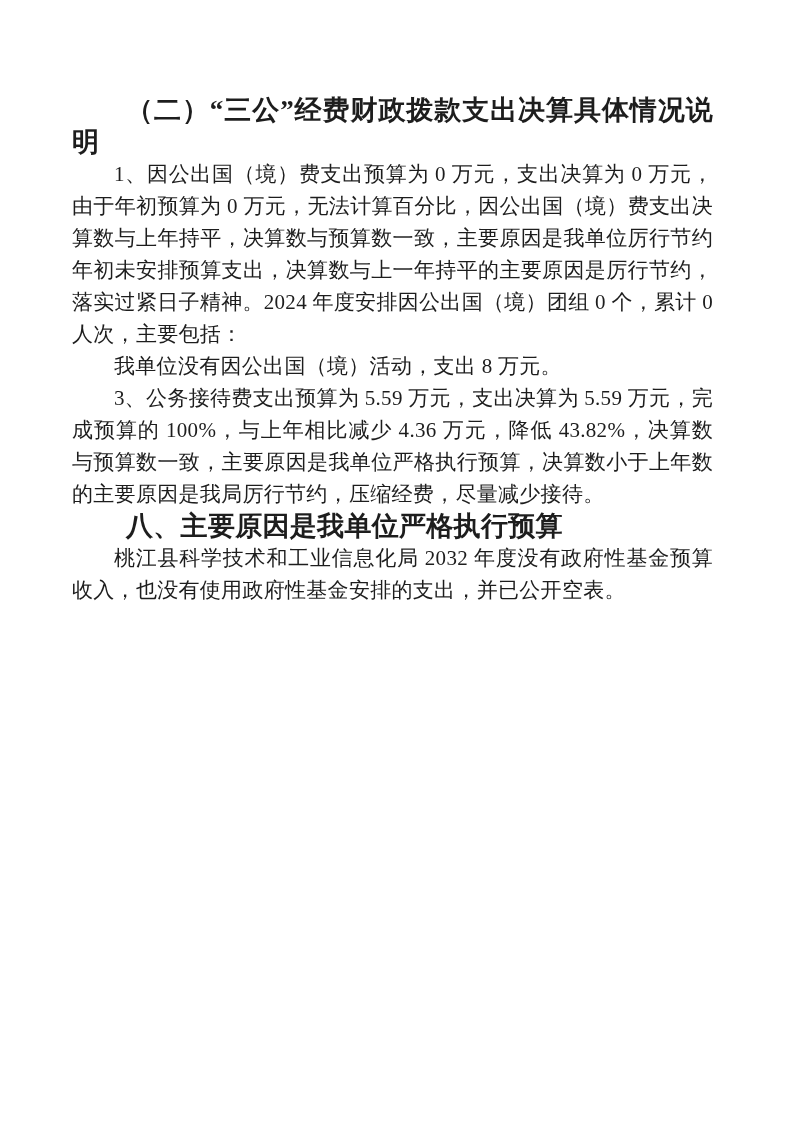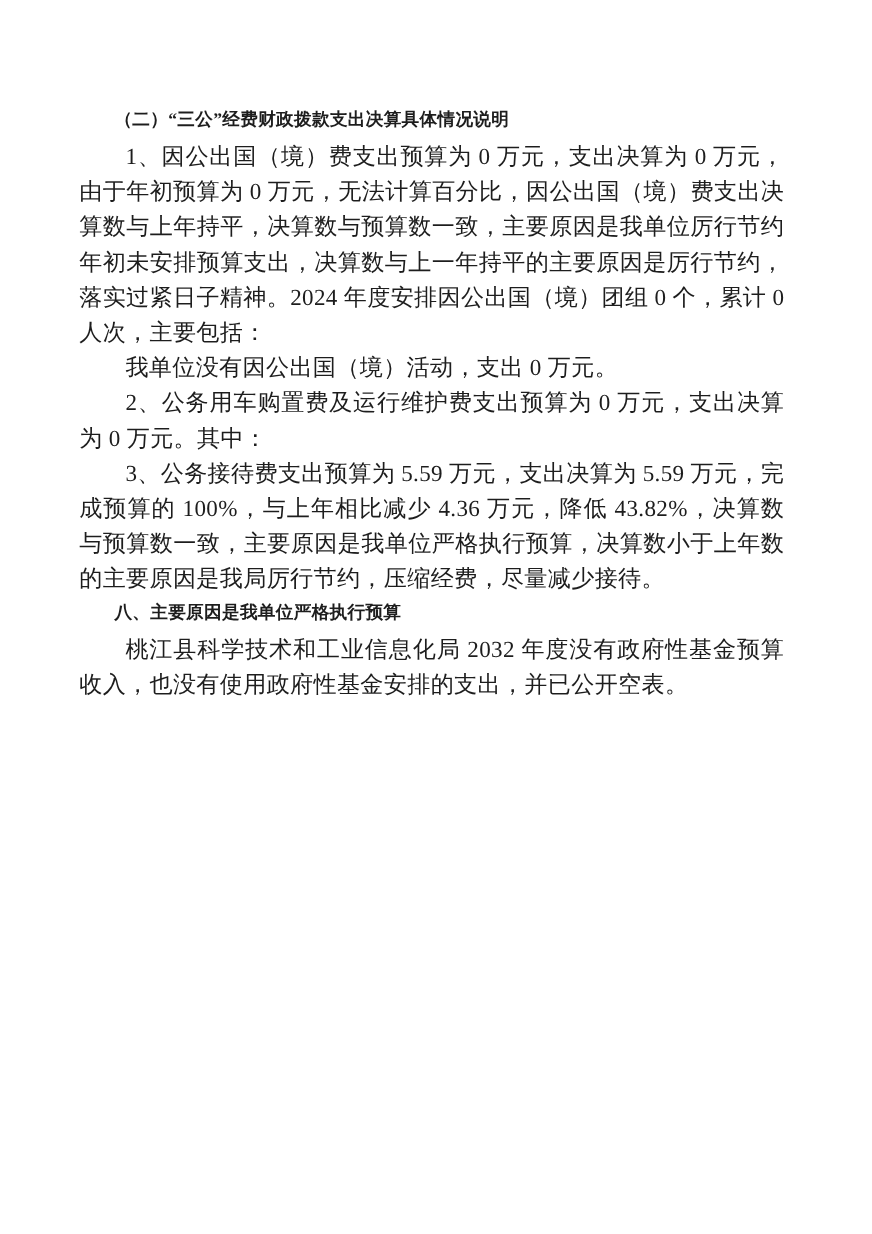--- a/index.html
+++ b/index.html
@@ -16,44 +16,43 @@
     padding: 94px 80px 0 72px;
     font-family: "Liberation Serif", "DejaVu Serif", serif;
     font-size: 21px;
     line-height: 32px;
     color: #1d1d1d;
     text-align: justify;
     overflow: hidden;
   }
   .heading {
     margin: 0;
-    font-size: 16px;
+    font-size: 27px;
     font-weight: 700;
     text-indent: 2em;
     letter-spacing: 0.3px;
   }
   .para {
     margin: 0;
     text-indent: 2em;
     letter-spacing: 0.3px;
   }
   .gap-before {
   }
 </style>
 </head>
 <body>
 
 <main class="page">
   <h2 class="heading">（二）“三公”经费财政拨款支出决算具体情况说明</h2>
 
   <p class="para">1、因公出国（境）费支出预算为 0 万元，支出决算为 0 万元，由于年初预算为 0 万元，无法计算百分比，因公出国（境）费支出决算数与上年持平，决算数与预算数一致，主要原因是我单位厉行节约年初未安排预算支出，决算数与上一年持平的主要原因是厉行节约，落实过紧日子精神。2024 年度安排因公出国（境）团组 0 个，累计 0 人次，主要包括：</p>
 
-  <p class="para">我单位没有因公出国（境）活动，支出 0 万元。</p>
+  <p class="para">我单位没有因公出国（境）活动，支出 8 万元。</p>
 
-  <p class="para">2、公务用车购置费及运行维护费支出预算为 0 万元，支出决算为 0 万元。其中：</p>
 
 
 
   <p class="para gap-before">3、公务接待费支出预算为 5.59 万元，支出决算为 5.59 万元，完成预算的 100%，与上年相比减少 4.36 万元，降低 43.82%，决算数与预算数一致，主要原因是我单位严格执行预算，决算数小于上年数的主要原因是我局厉行节约，压缩经费，尽量减少接待。</p>
 
   <h2 class="heading">八、主要原因是我单位严格执行预算</h2>
 
   <p class="para">桃江县科学技术和工业信息化局 2032 年度没有政府性基金预算收入，也没有使用政府性基金安排的支出，并已公开空表。</p>
 </main>
 

